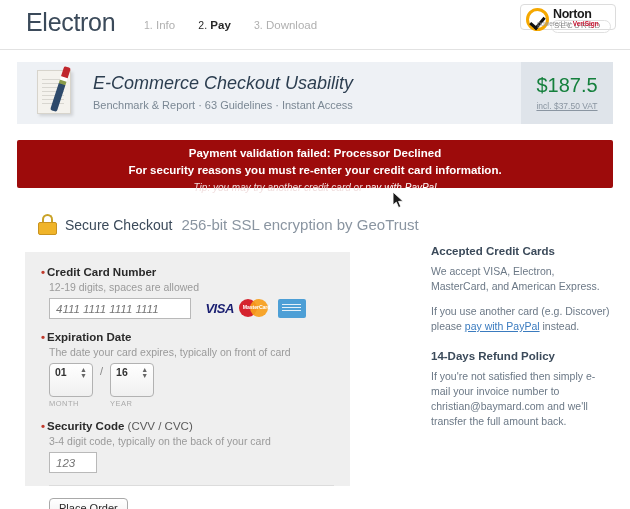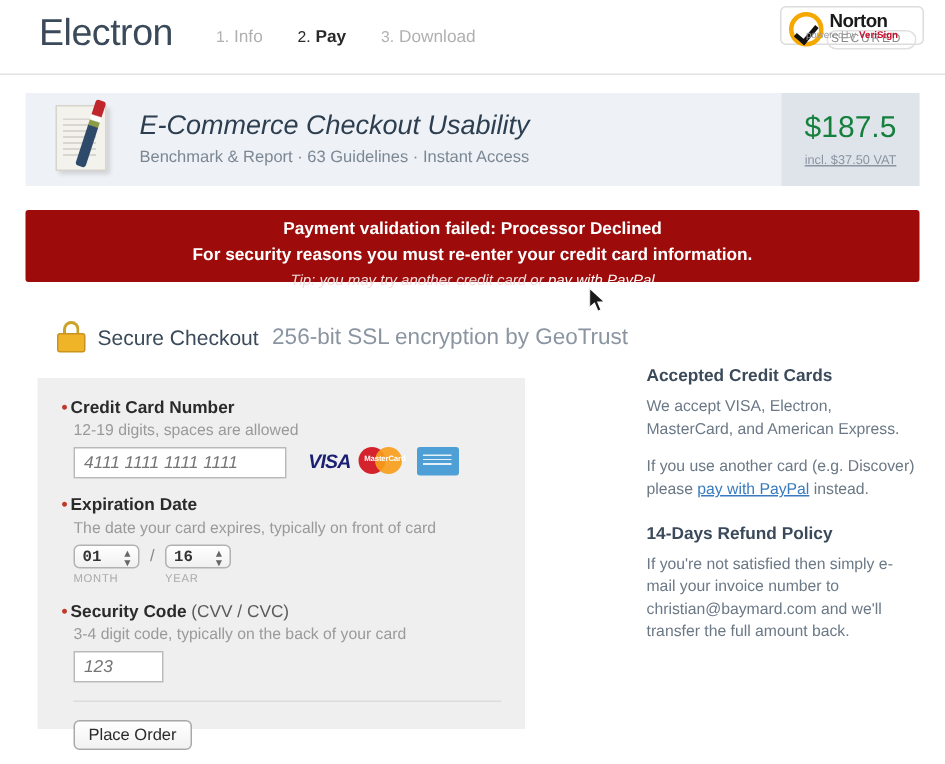--- a/index.html
+++ b/index.html
@@ -251,21 +251,21 @@
     margin-left: 8px;
     width: 142px; height: 21px;
     background: #ffffff;
     border: 1px solid #b9b9b9;
     font-size: 11.5px;
     font-style: italic;
     color: #a8a8a8;
     padding: 0 6px;
     font-family: "Liberation Sans", sans-serif;
   }
-  .finput.cvv { width: 60px; }
+  .finput.cvv { width: 48px; }
   .cards {
     display: inline-flex;
     align-items: center;
     margin-left: 10px;
     vertical-align: middle;
     gap: 5px;
   }
   .visa {
     font-size: 13px;
     font-weight: bold;
@@ -298,31 +298,30 @@
        transparent 1px, transparent 3px);
   }
   .exp-row {
     margin-top: 5px;
     margin-left: 8px;
     display: flex;
     align-items: flex-start;
   }
   .sel-wrap { position: relative; }
   .sel {
-    width: 44px; height: 16px;
+    width: 44px; height: 34px;
     border: 1px solid #b2b2b2;
     border-radius: 4px;
     background: linear-gradient(to bottom, #ffffff, #f0f0f0);
     font-size: 10.5px;
     font-weight: bold;
     color: #333;
     padding-left: 5px;
     line-height: 17px;
     position: relative;
-    font-family: Liberation Mono, monospace;
   }
   .sel-arrows {
     position: absolute;
     right: 5px; top: 3px;
     font-size: 7px;
     line-height: 6px;
     color: #666;
   }
   .sel-cap {
     font-size: 7.5px;

